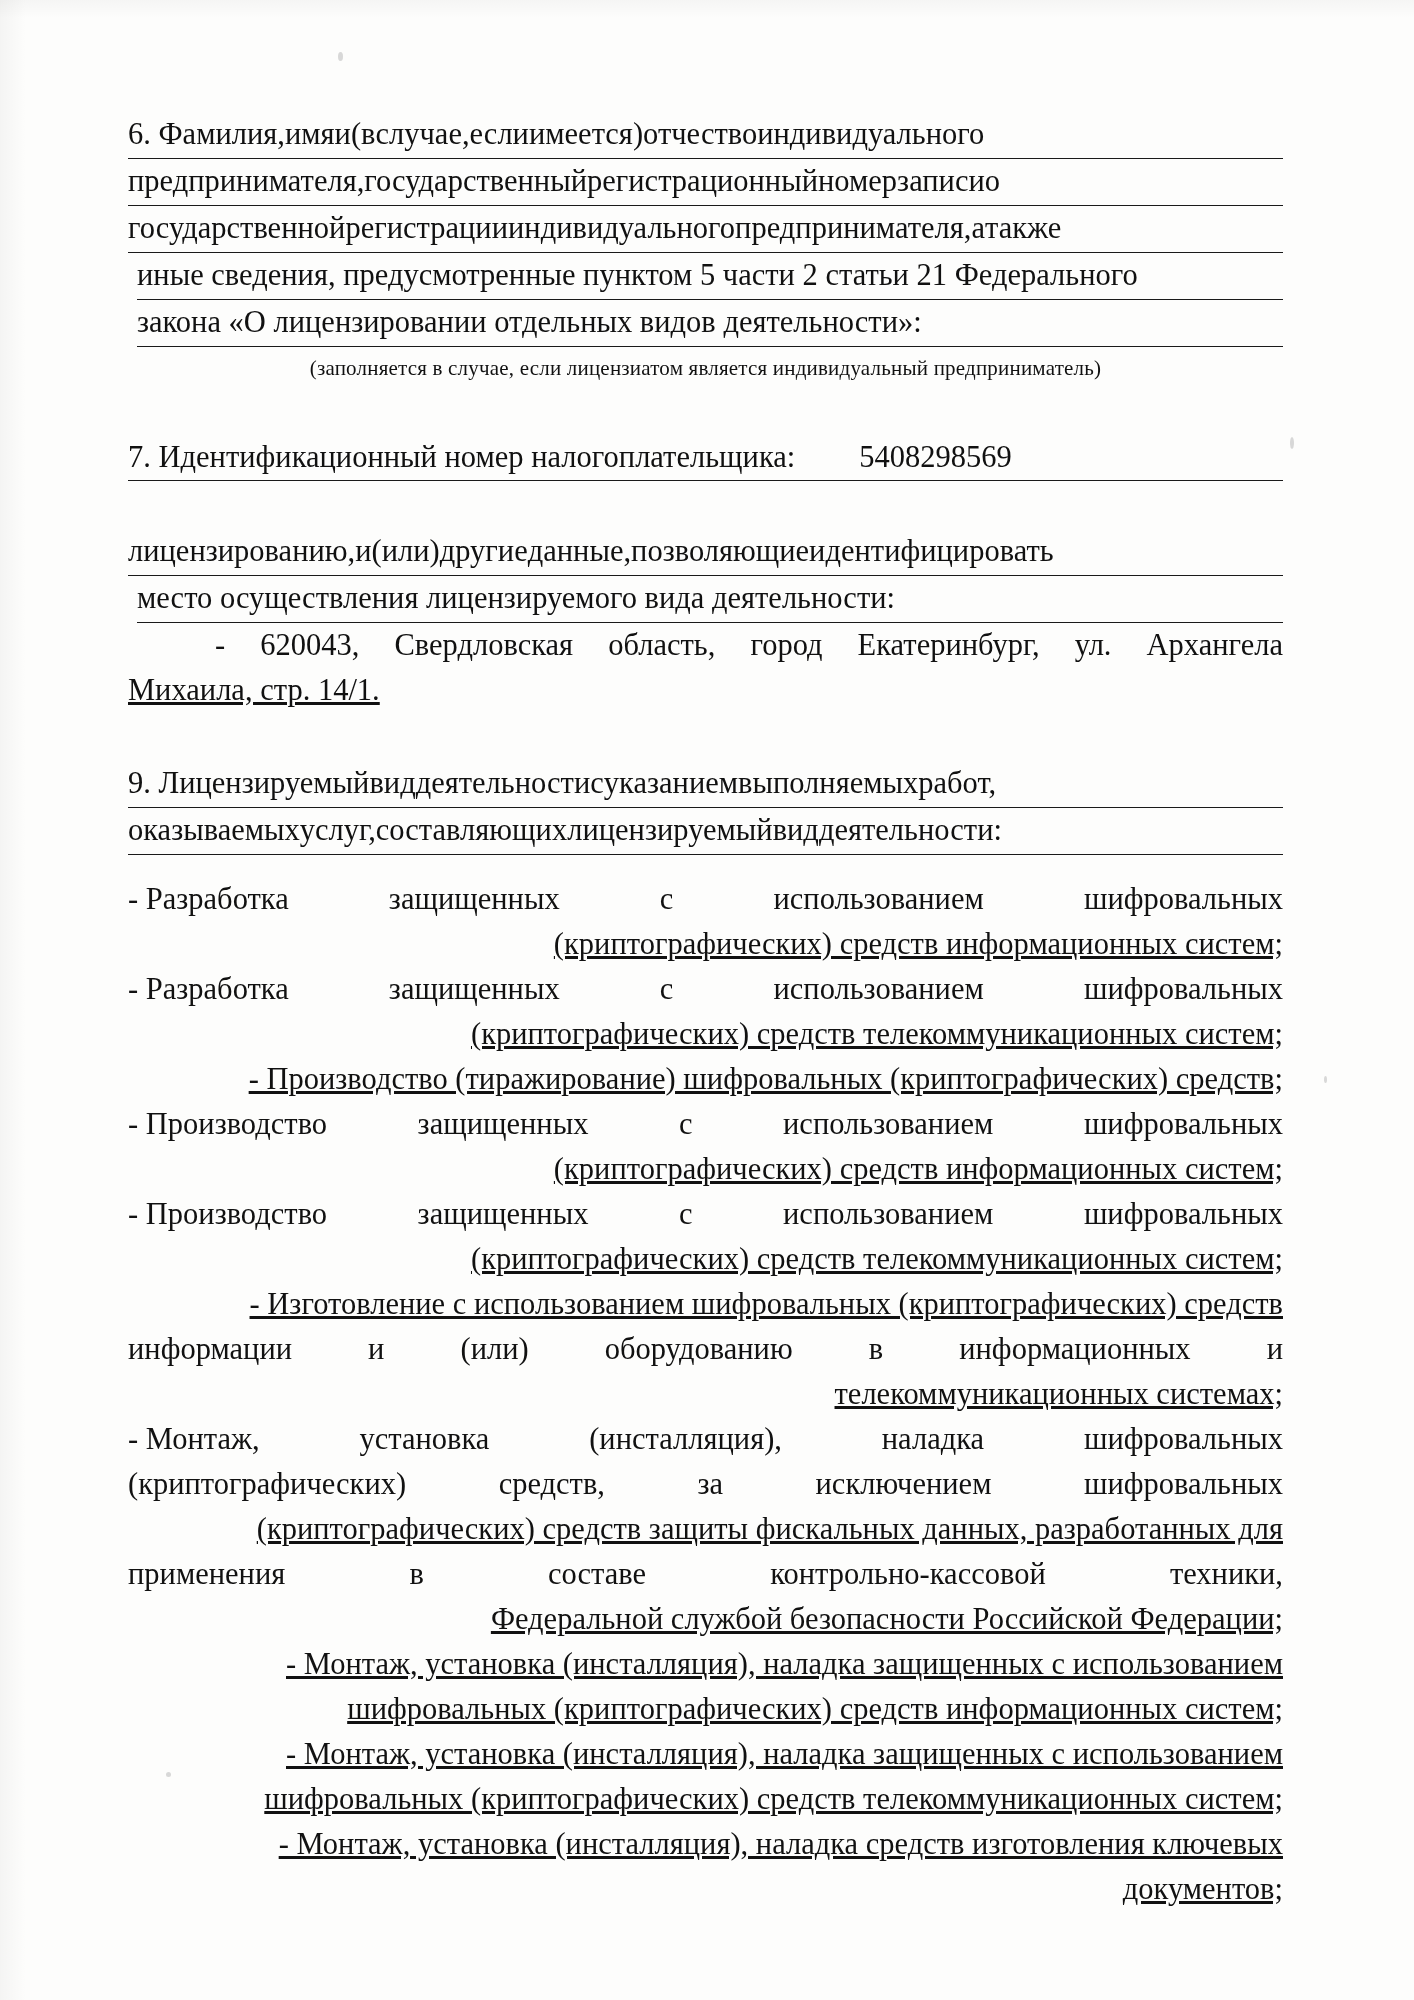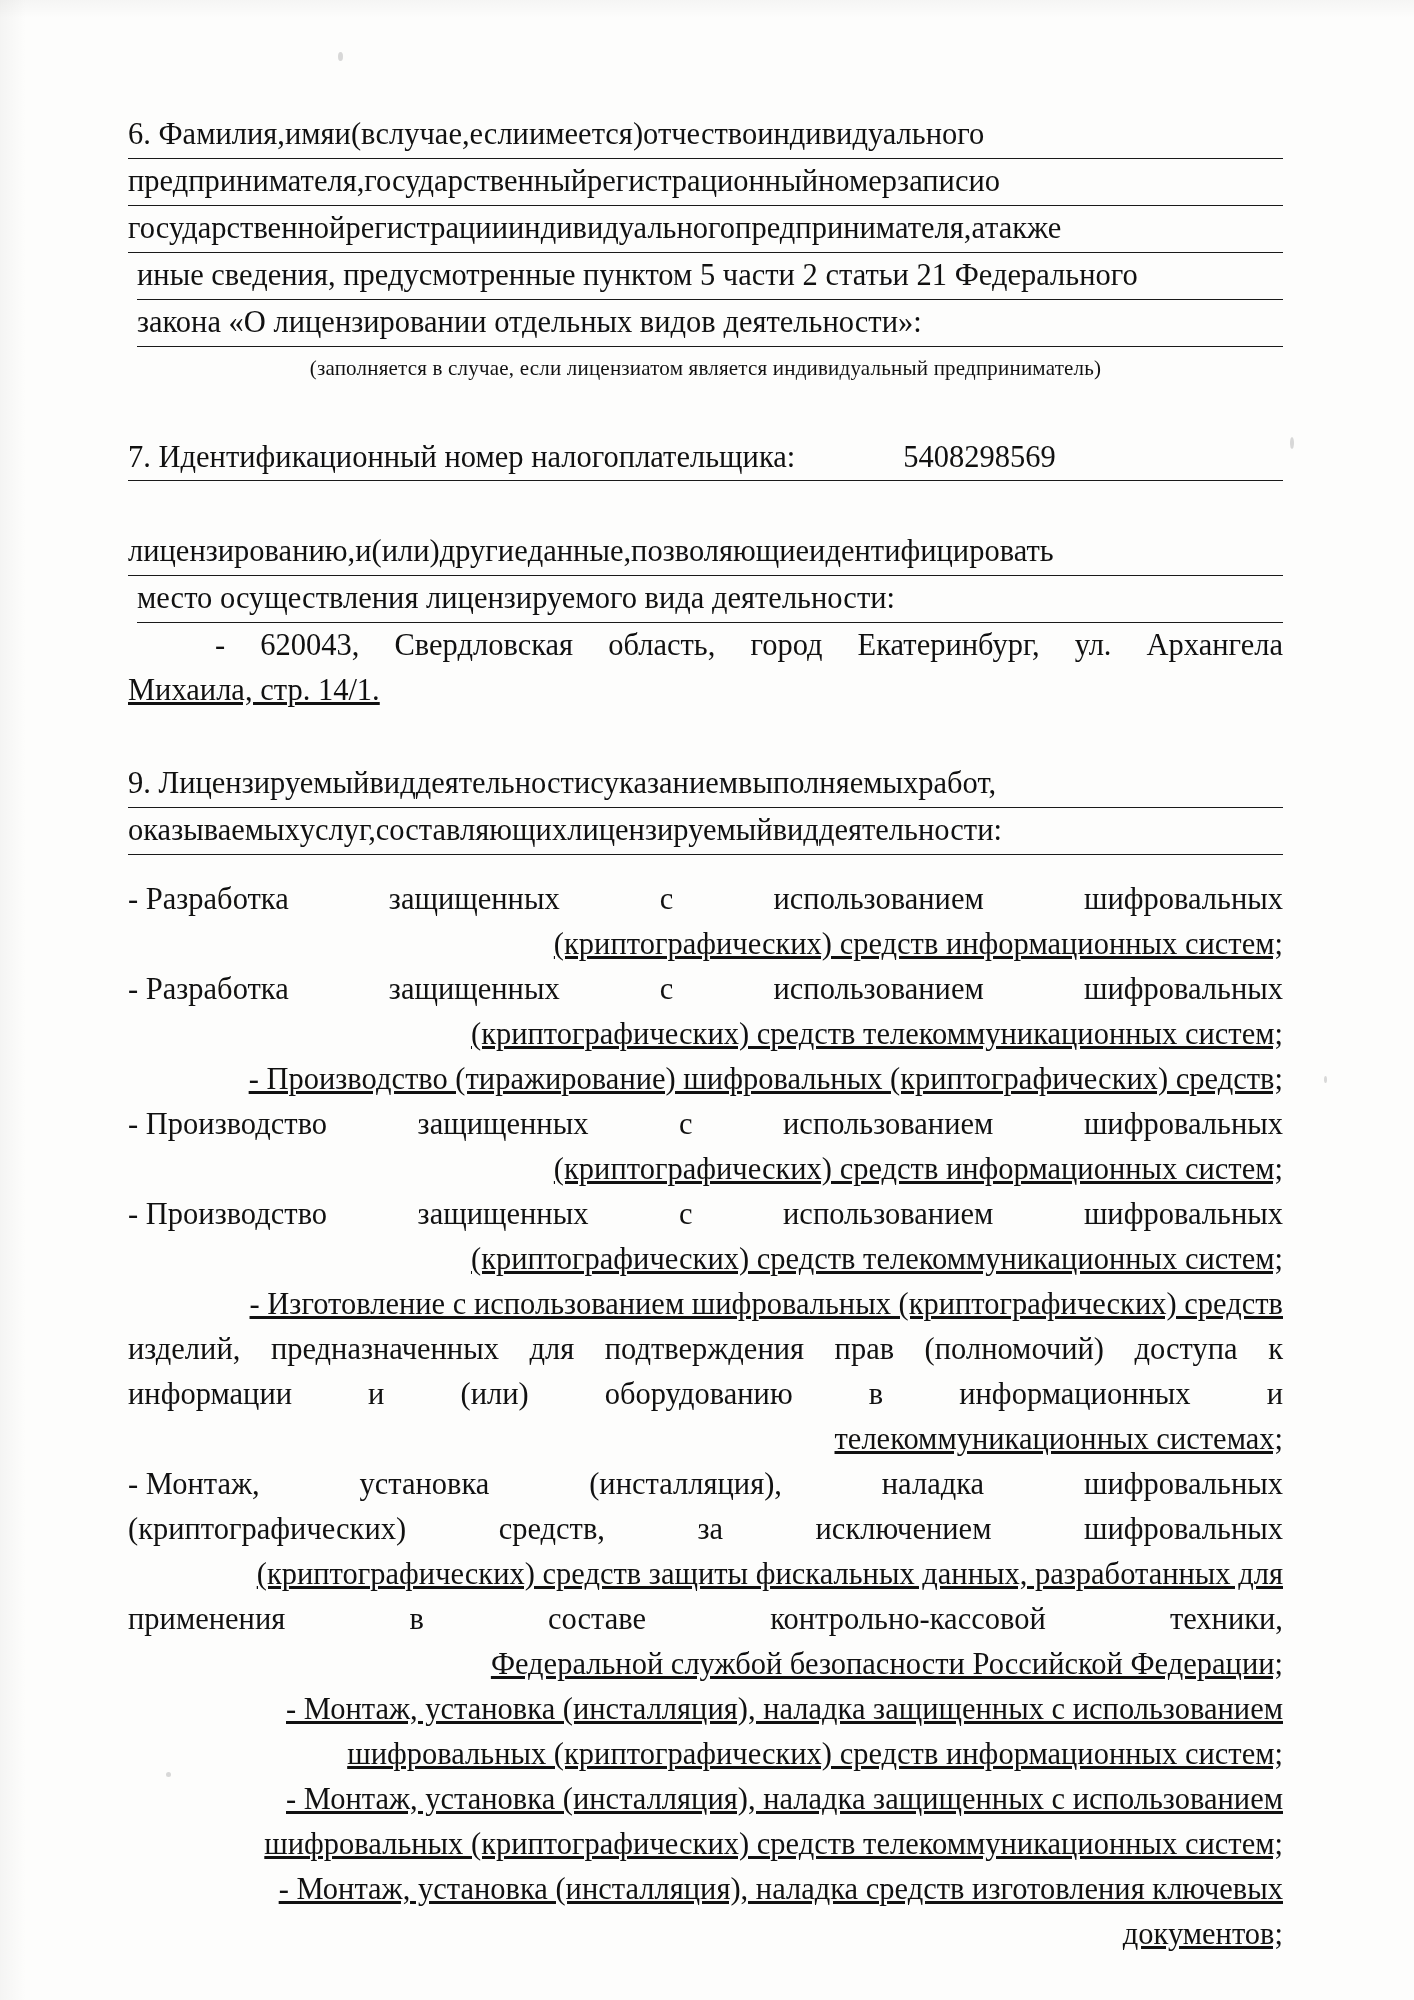--- a/index.html
+++ b/index.html
@@ -85,21 +85,20 @@
   .gap-s  { height: 22px; }
   .gap-l  { height: 48px; }
 
   .inn-line {
     display: flex;
     align-items: flex-end;
     border-bottom: 1.6px solid #1a1a1a;
     font-size: 30.5px;
     line-height: 45px;
     white-space: pre;
-    gap: 44px;
   }
   .inn-value {
     padding-left: 64px;
     padding-right: 170px;
   }
 
   .addr {
     font-size: 30.5px;
     line-height: 45px;
   }
@@ -191,21 +190,20 @@
         <div class="item">
           <div class="bline"><span>- Производство</span><span>защищенных</span><span>с</span><span>использованием</span><span>шифровальных</span></div>
           <div class="bline flush">(криптографических) средств информационных систем;</div>
         </div>
         <div class="item">
           <div class="bline"><span>- Производство</span><span>защищенных</span><span>с</span><span>использованием</span><span>шифровальных</span></div>
           <div class="bline flush">(криптографических) средств телекоммуникационных систем;</div>
         </div>
         <div class="item">
           <div class="bline flush">- Изготовление с использованием шифровальных (криптографических) средств</div>
-          <div class="bline"><span>изделий,</span><span>предназначенных</span><span>для</span><span>подтверждения</span><span>прав</span><span>(полномочий)</span><span>доступа</span><span>к</span></div>
           <div class="bline"><span>информации</span><span>и</span><span>(или)</span><span>оборудованию</span><span>в</span><span>информационных</span><span>и</span></div>
           <div class="bline flush">телекоммуникационных системах;</div>
         </div>
         <div class="item">
           <div class="bline"><span>- Монтаж,</span><span>установка</span><span>(инсталляция),</span><span>наладка</span><span>шифровальных</span></div>
           <div class="bline"><span>(криптографических)</span><span>средств,</span><span>за</span><span>исключением</span><span>шифровальных</span></div>
           <div class="bline flush">(криптографических) средств защиты фискальных данных, разработанных для</div>
           <div class="bline"><span>применения</span><span>в</span><span>составе</span><span>контрольно-кассовой</span><span>техники,</span></div>
           <div class="bline flush">Федеральной службой безопасности Российской Федерации;</div>
         </div>

